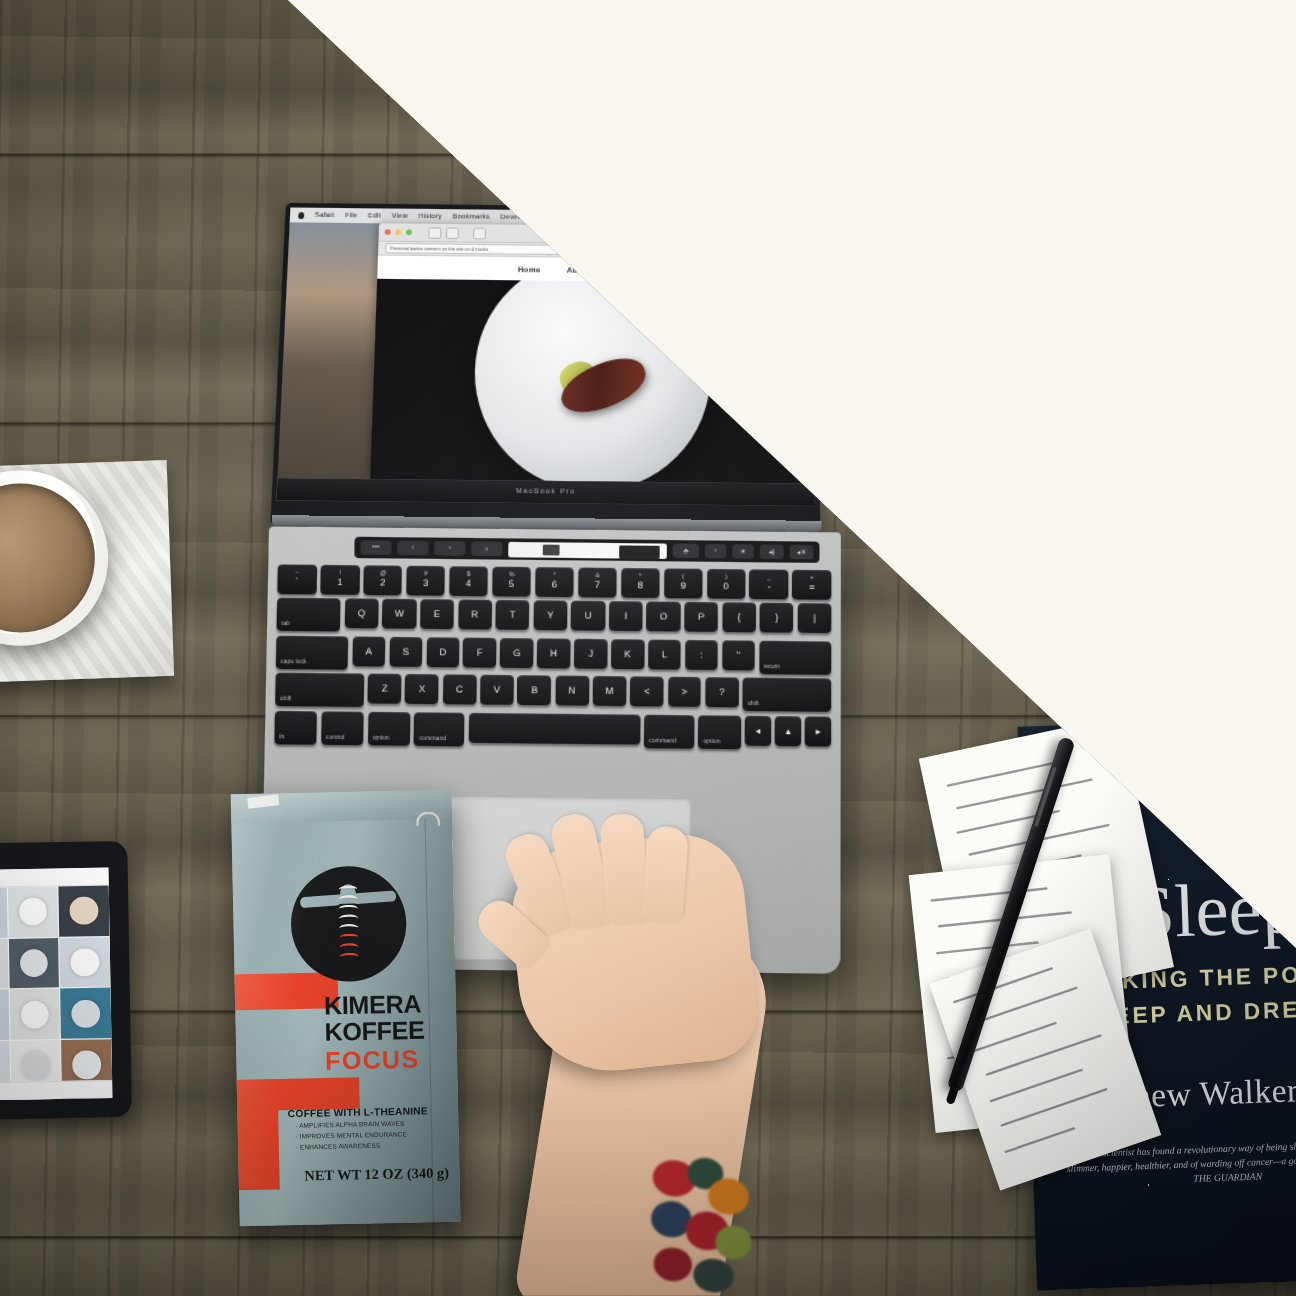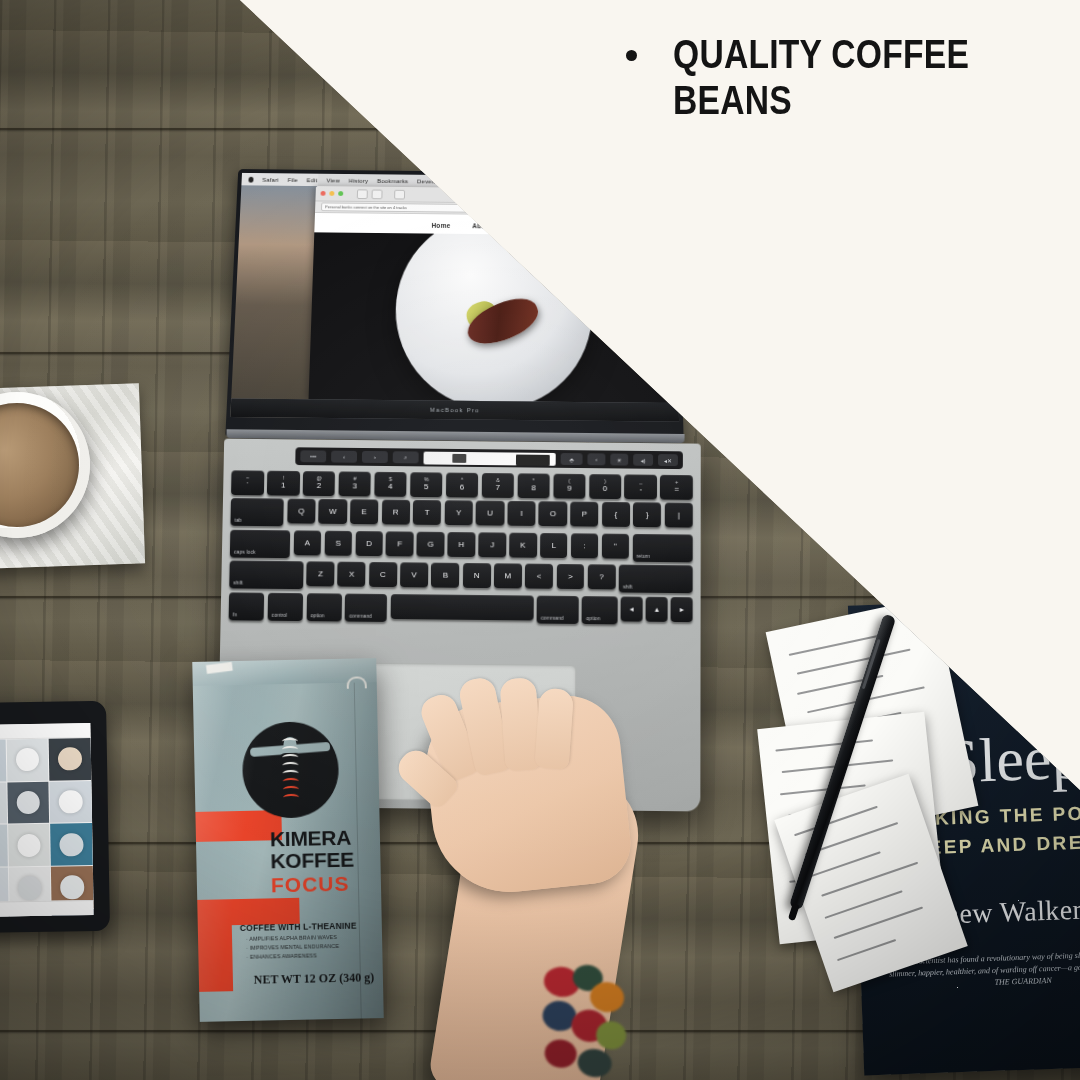--- a/index.html
+++ b/index.html
@@ -770,19 +770,15 @@
       <div class="finger" style="left:114px;top:-8px;width:34px;height:80px;transform:rotate(10deg)"></div>
       <div class="finger" style="left:-18px;top:36px;width:34px;height:62px;transform:rotate(-42deg)"></div>
     </div>
 
     <div class="wood-vign"></div>
   </div>
 
   <div class="cream"></div>
 
   <div class="bullets">
-    <div class="bullet">
-      <span class="bullet-dot"></span>
-      <span class="bullet-text">QUALITY COFFEE BEANS</span>
-    </div>
   </div>
 
 </div>
 
 </body></html>

